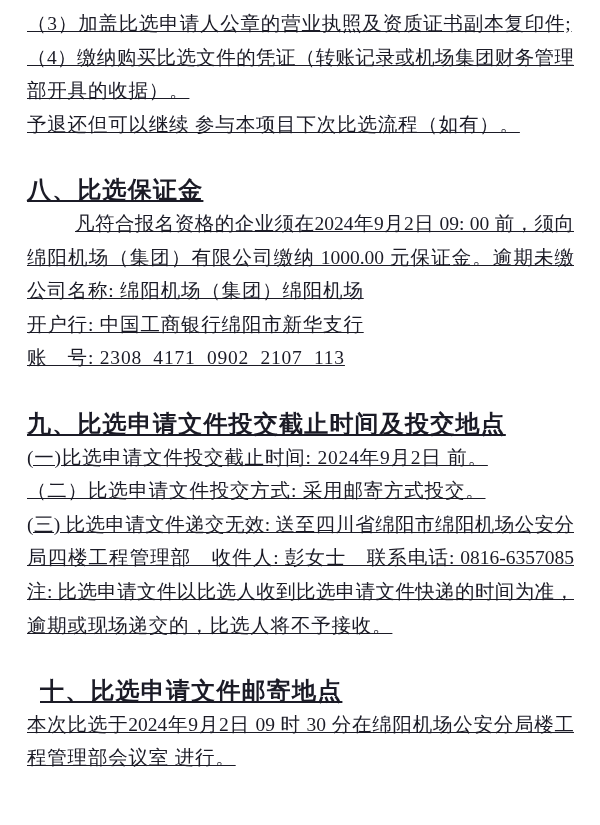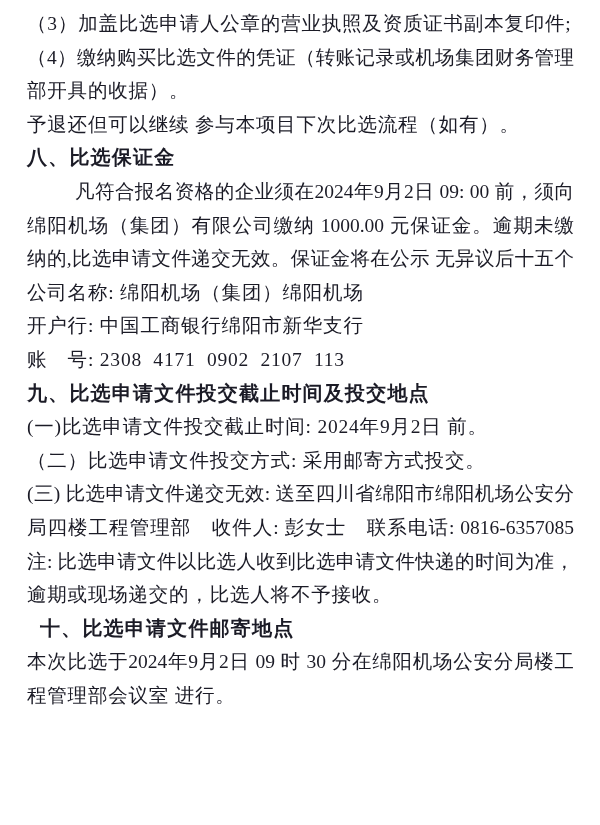--- a/index.html
+++ b/index.html
@@ -20,54 +20,55 @@
     height: 825px;
     padding: 7px 26px 0 27px;
     background: #ffffff;
   }
   .line {
     font-size: 19.5px;
     line-height: 33.6px;
     height: 33.6px;
     letter-spacing: 0.8px;
     white-space: pre;
+    text-decoration: underline;
   }
   
   .fill {
     white-space: normal;
     letter-spacing: 0;
     text-align: justify;
     text-align-last: justify;
     text-justify: inter-character;
   }
   .heading {
     font-family: "Liberation Sans", "DejaVu Sans", sans-serif;
     font-weight: 700;
-    font-size: 20px;
+    font-size: 24px;
     letter-spacing: 1.2px;
+    margin-top: 32px;
   }
   .indent {
     text-indent: 48px;
   }
   .indent-sm {
     text-indent: 13px;
   }
 </style>
 </head>
 <body>
 
 <div class="doc">
   <div class="line">（3）加盖比选申请人公章的营业执照及资质证书副本复印件;</div>
   <div class="line fill">（4）缴纳购买比选文件的凭证（转账记录或机场集团财务管理</div>
   <div class="line">部开具的收据）。</div>
   <div class="line">予退还但可以继续 参与本项目下次比选流程（如有）。</div>
   <div class="line heading">八、比选保证金</div>
   <div class="line fill indent">凡符合报名资格的企业须在2024年9月2日 09: 00 前，须向</div>
   <div class="line fill">绵阳机场（集团）有限公司缴纳 1000.00 元保证金。逾期未缴</div>
-  <div class="line fill">纳的,比选申请文件递交无效。保证金将在公示 无异议后十五个</div>
   <div class="line">公司名称: 绵阳机场（集团）绵阳机场</div>
   <div class="line">开户行: 中国工商银行绵阳市新华支行</div>
   <div class="line">账　号: 2308  4171  0902  2107  113</div>
   <div class="line heading">九、比选申请文件投交截止时间及投交地点</div>
   <div class="line">(一)比选申请文件投交截止时间: 2024年9月2日 前。</div>
   <div class="line">（二）比选申请文件投交方式: 采用邮寄方式投交。</div>
   <div class="line fill">(三) 比选申请文件递交无效: 送至四川省绵阳市绵阳机场公安分</div>
   <div class="line fill">局四楼工程管理部　收件人: 彭女士　联系电话: 0816-6357085</div>
   <div class="line fill">注: 比选申请文件以比选人收到比选申请文件快递的时间为准，</div>
   <div class="line">逾期或现场递交的，比选人将不予接收。</div>

